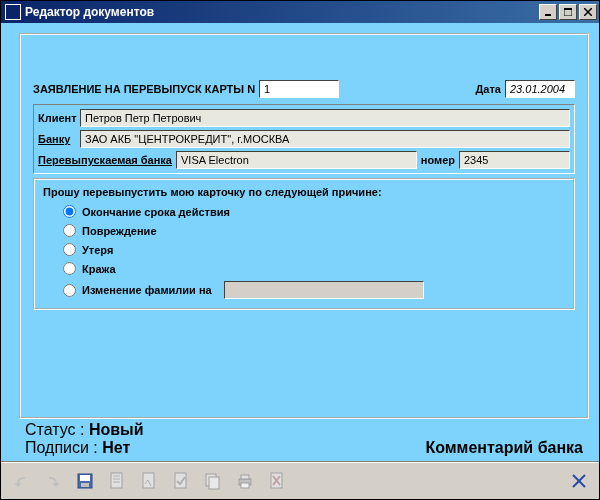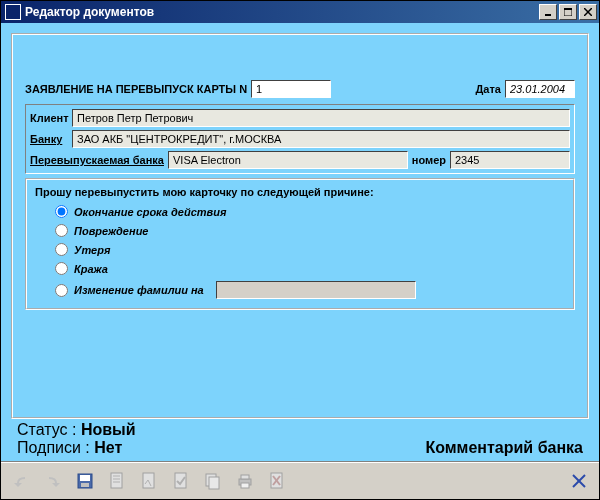--- a/index.html
+++ b/index.html
@@ -46,21 +46,21 @@
       display: flex;
       align-items: center;
       justify-content: center;
       font-family: Arial;
       font-size: 10px;
       color: #000;
       cursor: pointer;
     }
     .content {
       flex: 1;
-      padding: 10px 10px 0 10px;
+      padding: 10px 10px 0 18px;
       display: flex;
       flex-direction: column;
     }
     .main-panel {
       border: 2px groove #fff;
       padding: 45px 12px 12px 12px;
       flex: 1;
       display: flex;
       flex-direction: column;
     }
@@ -109,21 +109,21 @@
       margin-top: 4px;
     }
     .reason-caption { font-weight: bold; margin-bottom: 4px; }
     .radio-row {
       display: flex;
       align-items: center;
       gap: 6px;
       padding: 3px 0 3px 20px;
     }
     .radio-row input[type="radio"] { margin: 0; }
-    .radio-row label { font-weight: bold; font-style: italic; }
+    .radio-row label { font-weight: bold; }
     .name-change-input {
       margin-left: 6px;
       width: 200px;
       background: #d4d0c8 !important;
     }
     .footer-status {
       padding: 2px 6px 4px 6px;
       font-size: 16px;
     }
     .footer-status .row { display: flex; justify-content: space-between; }
@@ -196,21 +196,21 @@
           <input type="text" readonly="" style="flex: 1 1 0%;" value="Петров Петр Петрович">
         </div>
         <div class="row-bank">
           <span class="label-bold label-underline lbl" style="width:38px">Банку</span>
           <input type="text" readonly="" style="flex: 1 1 0%;" value="ЗАО АКБ &quot;ЦЕНТРОКРЕДИТ&quot;, г.МОСКВА">
         </div>
         <div class="row-card">
           <span class="label-bold label-underline lbl">Перевыпускаемая банка</span>
           <input type="text" readonly="" style="flex: 1 1 0%;" value="VISA Electron">
           <span class="label-bold">номер</span>
-          <input type="text" readonly="" style="width: 120px;" value="2345">
+          <input type="text" readonly="" style="width: 111px;" value="2345">
         </div>
       </div>
 
       <div class="reason-box">
         <div class="reason-caption">Прошу перевыпустить мою карточку по следующей причине:</div>
         <div class="radio-row">
           <input type="radio" name="reason" checked="" style="">
           <label>Окончание срока действия</label>
         </div>
         <div class="radio-row">

